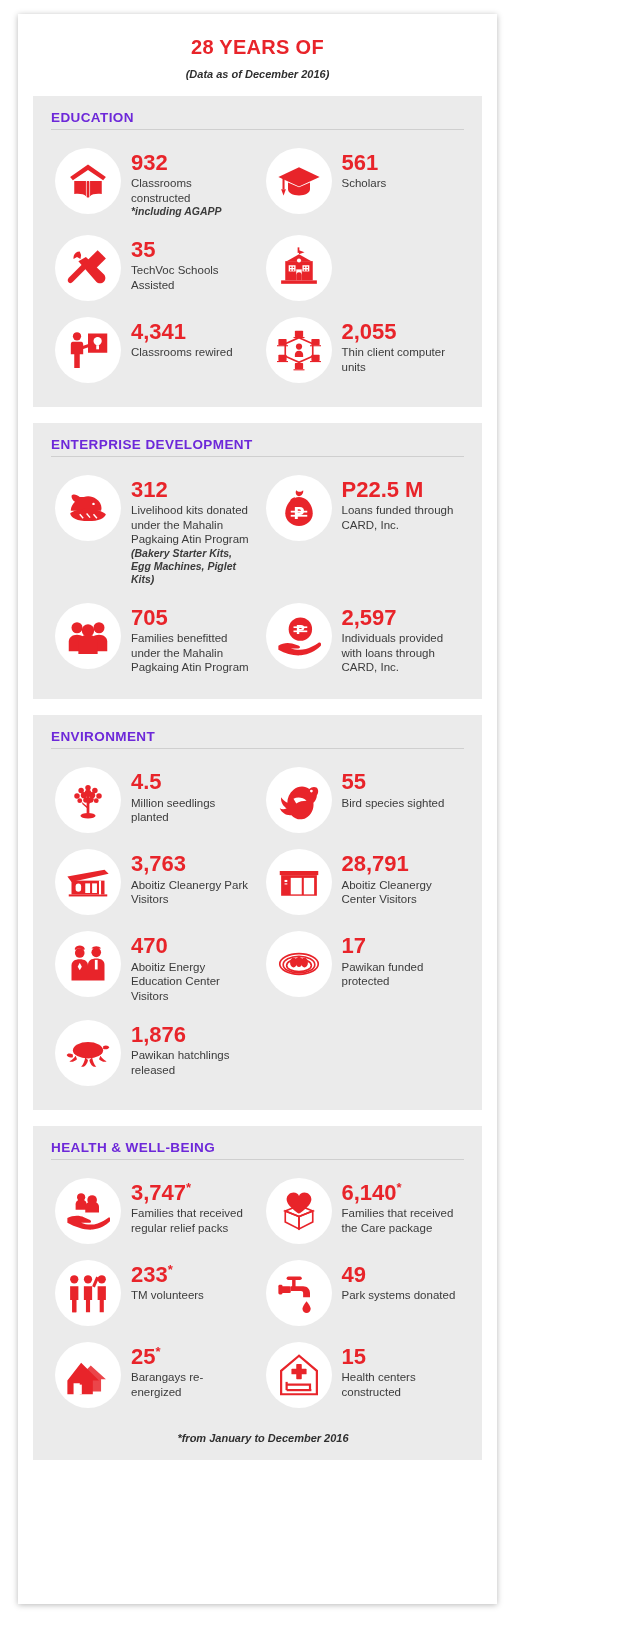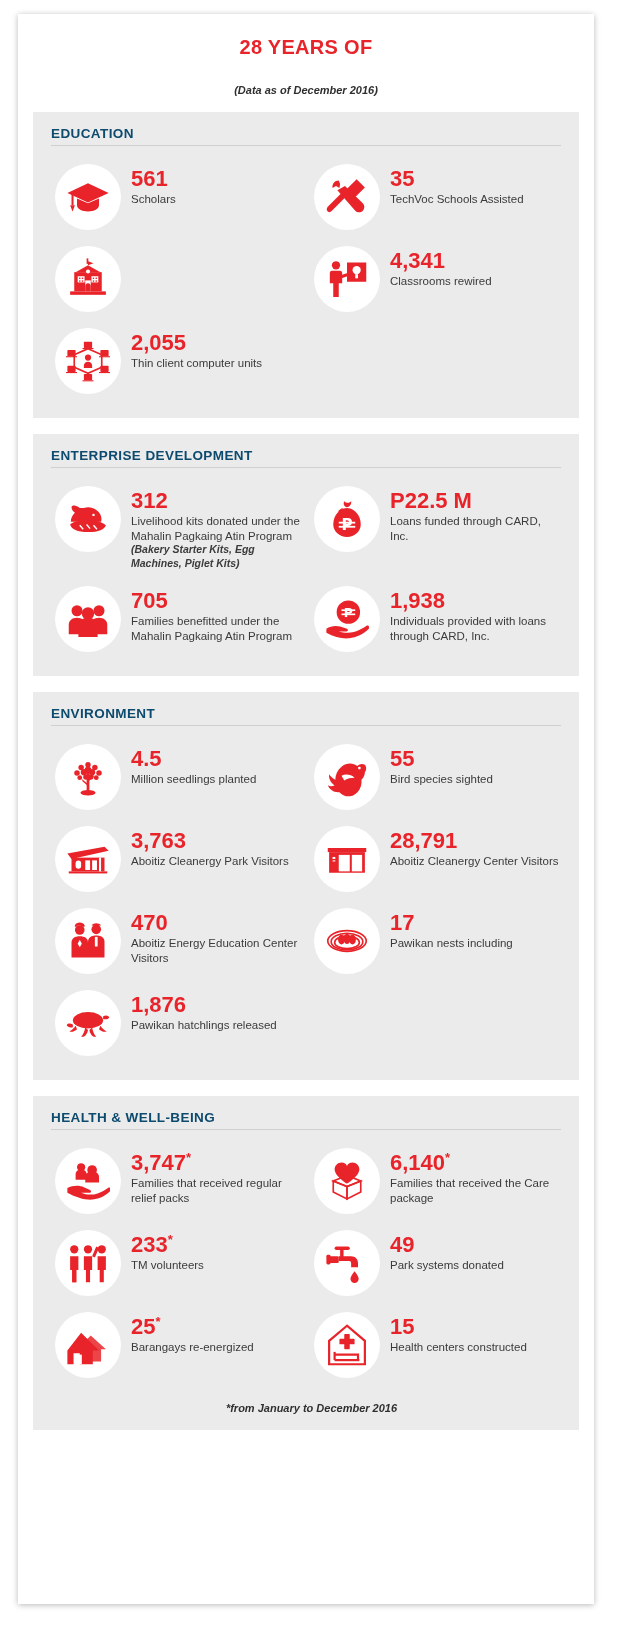--- a/index.html
+++ b/index.html
@@ -4,44 +4,44 @@
 <style>
   html,body{margin:0;padding:0;}
   body{
     width:620px;height:1629px;
     background:#ffffff;
     font-family:"Liberation Sans", sans-serif;
     overflow:hidden;
   }
   .page{
     position:absolute;left:18px;top:14px;
-    width:576px;height:1590px;
+    width:479px;height:1590px;
     background:#ffffff;
     box-shadow:0 1px 6px rgba(0,0,0,.28);
   }
   
   .header{padding:22px 22px 10px 22px;text-align:center;}
   .title-l1,.title-l2{
     color:#E8242A;font-weight:bold;letter-spacing:.3px;line-height:1.18;
   }
   .title-l1{font-size:20px;}
   .title-l2{font-size:20px;}
   .subtitle{
-    margin-top:24px;font-size:11px;font-style:italic;color:#2f2f2f;font-weight:bold;
+    margin-top:8px;font-size:11px;font-style:italic;color:#2f2f2f;font-weight:bold;
   }
   
   .panel{
     margin:0 15px 16px 15px;
     background:#EBEBEB;
     padding:14px 0 16px 0;
   }
   .panel.first{margin-top:6px;}
   .sec-head{
     margin:0 18px 4px 18px;
-    font-size:13.5px;font-weight:bold;color:#0c4a6e;letter-spacing:.4px;
+    font-size:13.5px;font-weight:bold;color:#6d28d9;letter-spacing:.4px;
   }
   .sec-rule{
     margin:4px 18px 10px 18px;height:1px;background:#CFCFCF;
   }
   
   .grid{display:flex;flex-wrap:wrap;padding:0 14px;}
   .cell{
     width:50%;box-sizing:border-box;
     display:flex;align-items:flex-start;
     padding:8px 6px 8px 8px;
@@ -82,20 +82,34 @@
   </div>
 
   <div id="sections-root">
       <div class="panel first">
         <div class="sec-head">EDUCATION</div>
         <div class="sec-rule"></div>
         <div class="grid">
           <div class="cell">
             <div class="circle">
               <svg width="44" height="44" viewBox="0 0 64 64" fill="#E8242A">
+                <path d="M32 8 6 26l4 5 22-15 22 15 4-5z"></path>
+                <path d="M12 32h17v22c-3-3-10-4-17-3zM52 32H35v22c3-3 10-4 17-3z"></path>
+                <rect x="30" y="32" width="4" height="24" rx="1"></rect>
+              </svg>
+            </div>
+            <div class="txt">
+              <div class="num">932</div>
+              <div class="lbl">Classrooms constructed</div>
+              <div class="sub">*including AGAPP</div>
+            </div>
+          </div>
+          <div class="cell">
+            <div class="circle">
+              <svg width="44" height="44" viewBox="0 0 64 64" fill="#E8242A">
                 <path d="M32 12 2 26l30 14 30-14z"></path>
                 <path d="M16 34v10c0 5 7 9 16 9s16-4 16-9V34l-16 7z"></path>
                 <path d="M8 28v16h3V28z"></path>
                 <path d="M6 44h7l-3.5 9z"></path>
               </svg>
             </div>
             <div class="txt">
               <div class="num">561</div>
               <div class="lbl">Scholars</div>
             </div>
@@ -253,21 +267,21 @@
                 <circle cx="34" cy="22" r="17"></circle>
                 <g fill="#fff" font-family="DejaVu Sans" font-size="18" font-weight="bold">
                   <text x="34" y="29" text-anchor="middle">P</text>
                 </g>
                 <rect x="24" y="18" width="20" height="2.4" fill="#fff"></rect>
                 <rect x="24" y="24" width="20" height="2.4" fill="#fff"></rect>
                 <path d="M2 46c6-4 14-5 20-3l10 3c2 1 2 4-1 4H20c6 2 14 3 22 1 6-2 12-5 18-9 3-2 6 2 3 5-7 7-17 12-28 13-10 1-22-2-33-8z"></path>
               </svg>
             </div>
             <div class="txt">
-              <div class="num">1,938</div>
+              <div class="num">2,597</div>
               <div class="lbl">Individuals provided with loans through CARD, Inc.</div>
             </div>
           </div>
         </div>
       </div>
       <div class="panel">
         <div class="sec-head">ENVIRONMENT</div>
         <div class="sec-rule"></div>
         <div class="grid">
           <div class="cell">
@@ -382,21 +396,21 @@
                 </g>
                 <g fill="#E8242A">
                   <ellipse cx="24" cy="30" rx="5" ry="7"></ellipse>
                   <ellipse cx="32" cy="29" rx="5" ry="7.5"></ellipse>
                   <ellipse cx="40" cy="30" rx="5" ry="7"></ellipse>
                 </g>
               </svg>
             </div>
             <div class="txt">
               <div class="num">17</div>
-              <div class="lbl">Pawikan nests including</div>
+              <div class="lbl">Pawikan funded protected</div>
             </div>
           </div>
           <div class="cell">
             <div class="circle">
               <svg width="44" height="44" viewBox="0 0 64 64" fill="#E8242A">
                 <path d="M10 34c-4-2-8-2-9 1 1 3 5 4 9 3z"></path>
                 <ellipse cx="32" cy="28" rx="22" ry="12"></ellipse>
                 <path d="M14 36c-3 4-6 7-9 8 3 2 8 0 11-3zM50 36c3 4 6 7 9 8-3 2-8 0-11-3z"></path>
                 <path d="M28 38c-1 6-3 11-6 14 5 1 9-4 10-10zM38 38c1 6 3 11 6 14-5 1-9-4-10-10z"></path>
                 <path d="M54 22c4-2 8-1 9 2-2 3-6 3-9 2z"></path>

